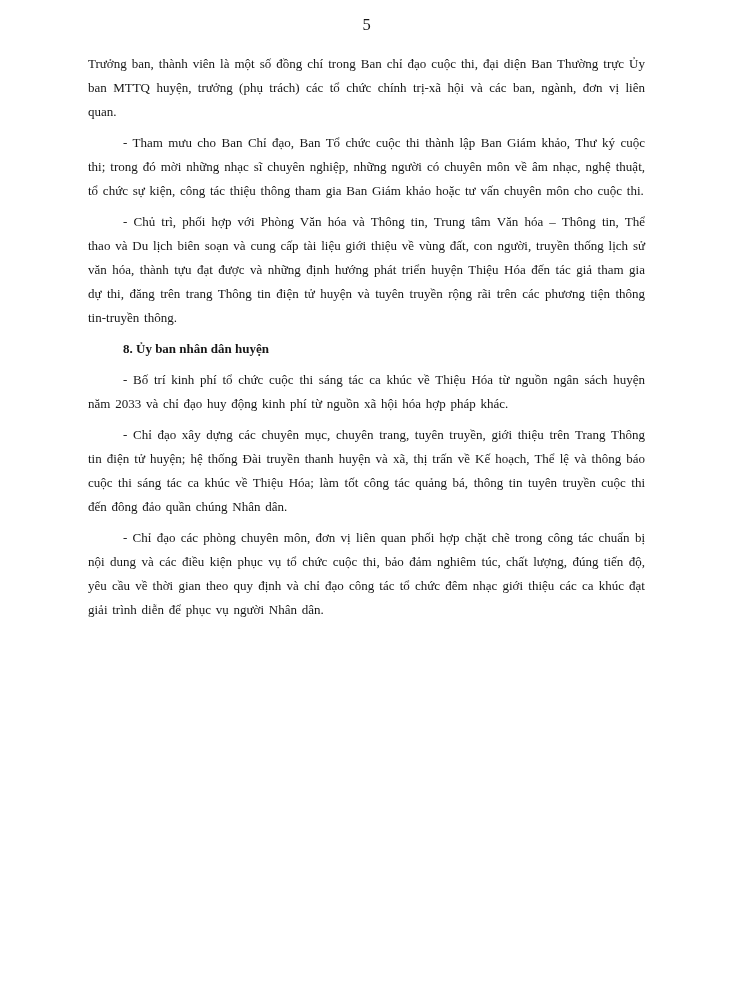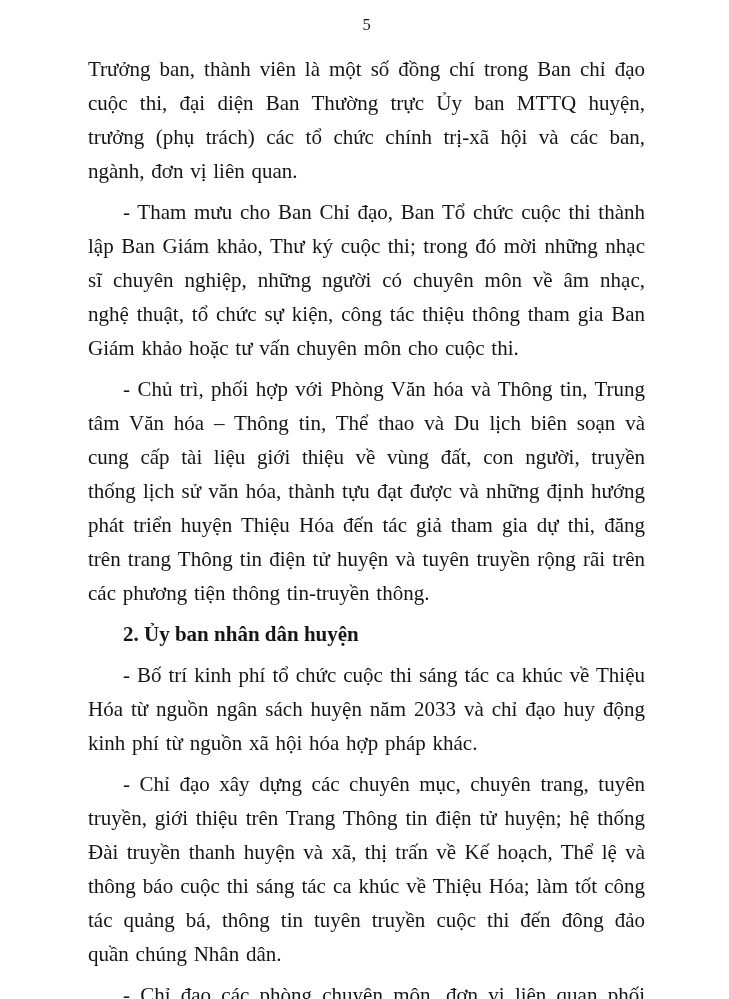--- a/index.html
+++ b/index.html
@@ -22,22 +22,22 @@
     background: #ffffff;
   }
   .page-number {
     text-align: center;
     font-size: 16.5px;
     line-height: 25px;
     margin: 0 0 15px 0;
   }
   .body-text {
     margin: 7px 0 0 0;
-    font-size: 21px;
-    line-height: 34px;
+    font-size: 13px;
+    line-height: 24px;
     text-align: justify;
     text-indent: 35px;
     word-spacing: 1.5px;
   }
   .body-text.no-indent {
     text-indent: 0;
     margin-top: 0;
   }
   .body-text.heading {
     font-weight: bold;
@@ -47,17 +47,17 @@
 </style>
 </head>
 <body>
 
 <div class="page">
   <div class="page-number">5</div>
 
   <p class="body-text no-indent">Trưởng ban, thành viên là một số đồng chí trong Ban chỉ đạo cuộc thi, đại diện Ban Thường trực Ủy ban MTTQ huyện, trưởng (phụ trách) các tổ chức chính trị-xã hội và các ban, ngành, đơn vị liên quan.</p>
   <p class="body-text">- Tham mưu cho Ban Chỉ đạo, Ban Tổ chức cuộc thi thành lập Ban Giám khảo, Thư ký cuộc thi; trong đó mời những nhạc sĩ chuyên nghiệp, những người có chuyên môn về âm nhạc, nghệ thuật, tổ chức sự kiện, công tác thiệu thông tham gia Ban Giám khảo hoặc tư vấn chuyên môn cho cuộc thi.</p>
   <p class="body-text">- Chủ trì, phối hợp với Phòng Văn hóa và Thông tin, Trung tâm Văn hóa – Thông tin, Thể thao và Du lịch biên soạn và cung cấp tài liệu giới thiệu về vùng đất, con người, truyền thống lịch sử văn hóa, thành tựu đạt được và những định hướng phát triển huyện Thiệu Hóa đến tác giả tham gia dự thi, đăng trên trang Thông tin điện tử huyện và tuyên truyền rộng rãi trên các phương tiện thông tin-truyền thông.</p>
-  <p class="body-text heading">2. Ủy ban nhân dân huyện</p>
+  <p class="body-text heading">8. Ủy ban nhân dân huyện</p>
   <p class="body-text">- Bố trí kinh phí tổ chức cuộc thi sáng tác ca khúc về Thiệu Hóa từ nguồn ngân sách huyện năm 2033 và chỉ đạo huy động kinh phí từ nguồn xã hội hóa hợp pháp khác.</p>
   <p class="body-text">- Chỉ đạo xây dựng các chuyên mục, chuyên trang, tuyên truyền, giới thiệu trên Trang Thông tin điện tử huyện; hệ thống Đài truyền thanh huyện và xã, thị trấn về Kế hoạch, Thể lệ và thông báo cuộc thi sáng tác ca khúc về Thiệu Hóa; làm tốt công tác quảng bá, thông tin tuyên truyền cuộc thi đến đông đảo quần chúng Nhân dân.</p>
   <p class="body-text">- Chỉ đạo các phòng chuyên môn, đơn vị liên quan phối hợp chặt chẽ trong công tác chuẩn bị nội dung và các điều kiện phục vụ tổ chức cuộc thi, bảo đảm nghiêm túc, chất lượng, đúng tiến độ, yêu cầu về thời gian theo quy định và chỉ đạo công tác tổ chức đêm nhạc giới thiệu các ca khúc đạt giải trình diễn để phục vụ người Nhân dân.</p>
 </div>
 
 </body></html>

